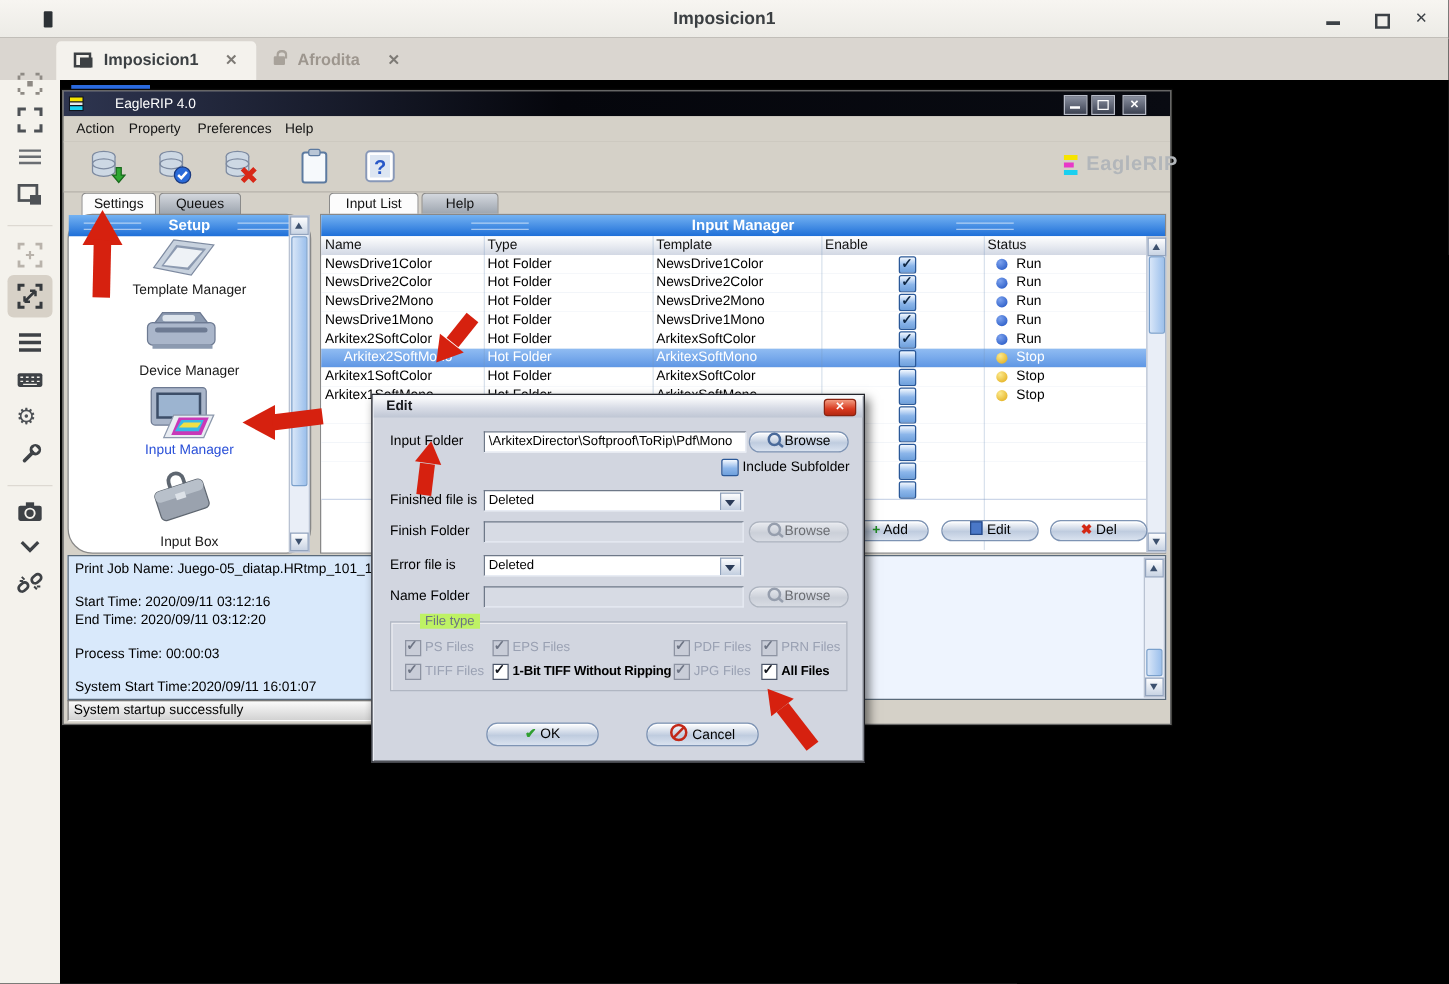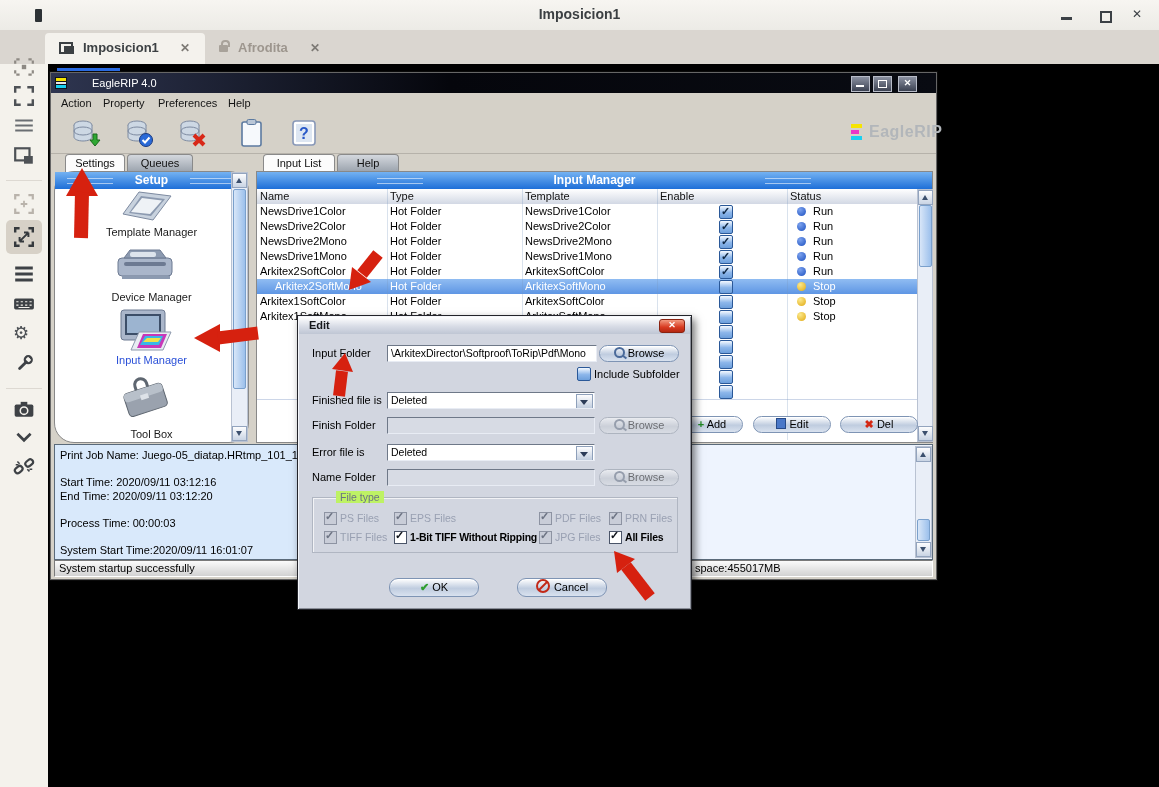--- a/index.html
+++ b/index.html
@@ -319,21 +319,21 @@
           </svg>
         <div class="a setlbl sel" style="top:182px;">Input Manager</div>
         <svg class="a" style="left:58px;top:200px;width:64px;height:48px;" viewBox="0 0 64 48">
             <g transform="rotate(-18 32 26)">
               <rect x="12" y="16" width="40" height="24" rx="4" fill="#9aa2ae" stroke="#5e6670"></rect>
               <rect x="12" y="16" width="40" height="9" rx="4" fill="#b8c0ca"></rect>
               <path d="M26 16v-4a6 6 0 0 1 12 0v4" fill="none" stroke="#5e6670" stroke-width="3"></path>
               <rect x="28" y="22" width="8" height="5" fill="#dde2e8"></rect>
             </g>
           </svg>
-        <div class="a setlbl" style="top:256px;">Tool Box</div>
+        <div class="a setlbl" style="top:256px;">Input Box</div>
 
         <div class="a sbtrack" style="left:176px;top:0;width:15px;height:268px;">
           <div class="sbarrow up" style="top:0;"></div>
           <div class="sbthumb" style="top:16px;height:198px;"></div>
           <div class="sbarrow dn" style="top:253px;"></div>
         </div>
       </div>
 
       <div class="a panel" style="left:205px;top:98px;width:675px;height:270px;">
         <div class="a bluehdr" style="left:0;top:0;width:675px;">Input Manager</div>
@@ -458,23 +458,20 @@
 
       <div class="a" style="left:259px;top:371px;width:621px;height:114px;background:#eef4fe;border:1px solid #5a6a7a;">
         <div class="a sbtrack" style="left:604px;top:1px;width:15px;height:110px;">
           <div class="sbarrow up" style="top:0;"></div>
           <div class="sbthumb" style="top:72px;height:20px;"></div>
           <div class="sbarrow dn" style="top:95px;"></div>
         </div>
       </div>
 
       <div class="a sbar" style="left:3px;top:487px;width:587px;height:15px;padding-left:4px;">System startup successfully</div>
-      <div class="a sbar" style="left:592px;top:487px;width:288px;height:15px;">
-        <span class="a" style="left:51px;top:0;">space:455017MB</span>
-      </div>
     </div>
 
     <div id="dlg" class="a">
       <div id="dlgtitle" class="a">
         <span class="a" style="left:10px;top:2px;font-size:11px;font-weight:bold;color:#16181c;">Edit</span>
       </div>
       <div id="dlgclose" class="a">✕</div>
 
       <span class="a dlbl" style="left:14px;top:31px;">Input Folder</span>
       <div class="a sunk" style="left:89px;top:29px;width:202px;height:15px;">\ArkitexDirector\Softproof\ToRip\Pdf\Mono</div>

